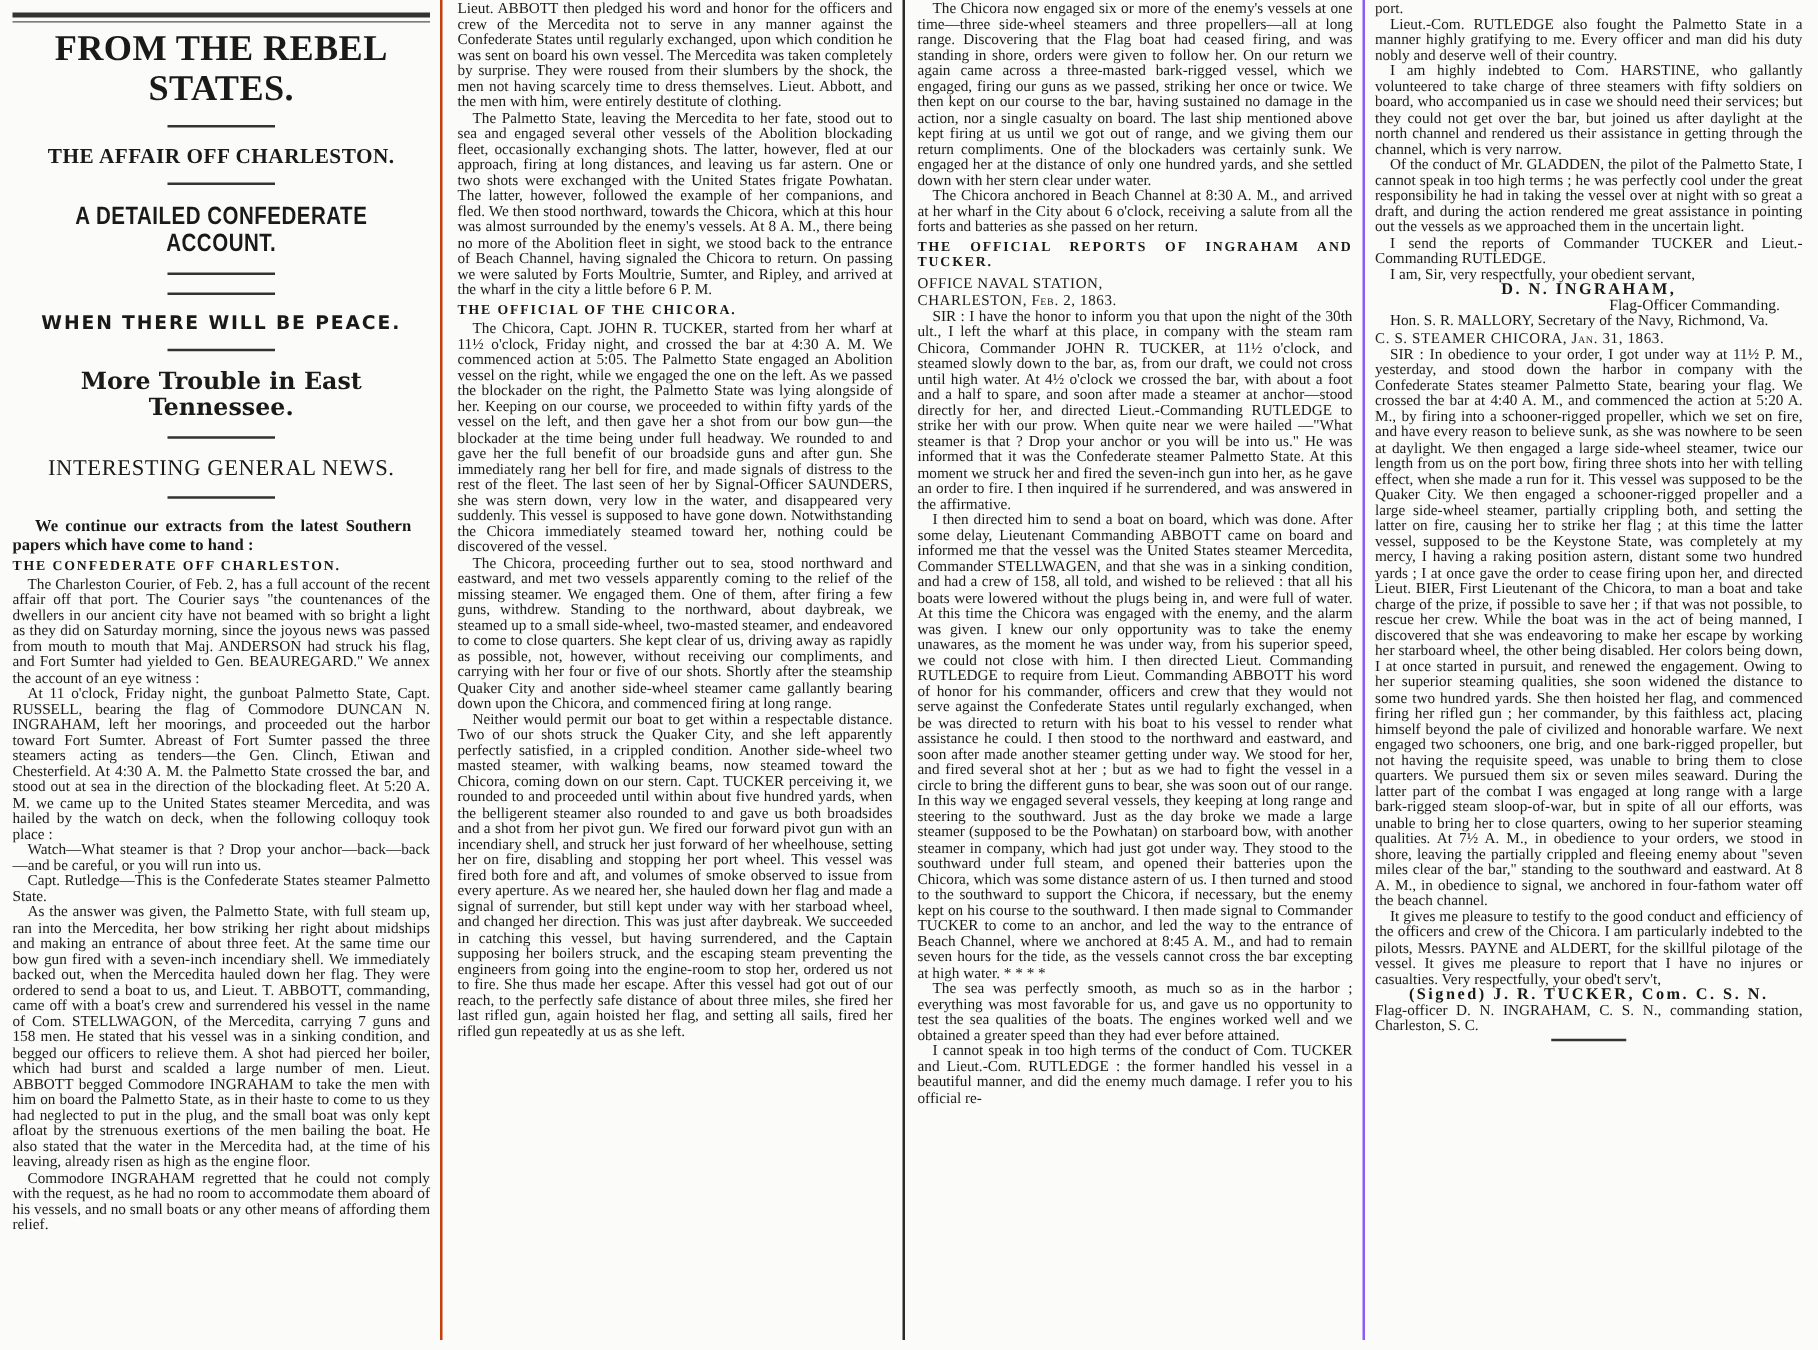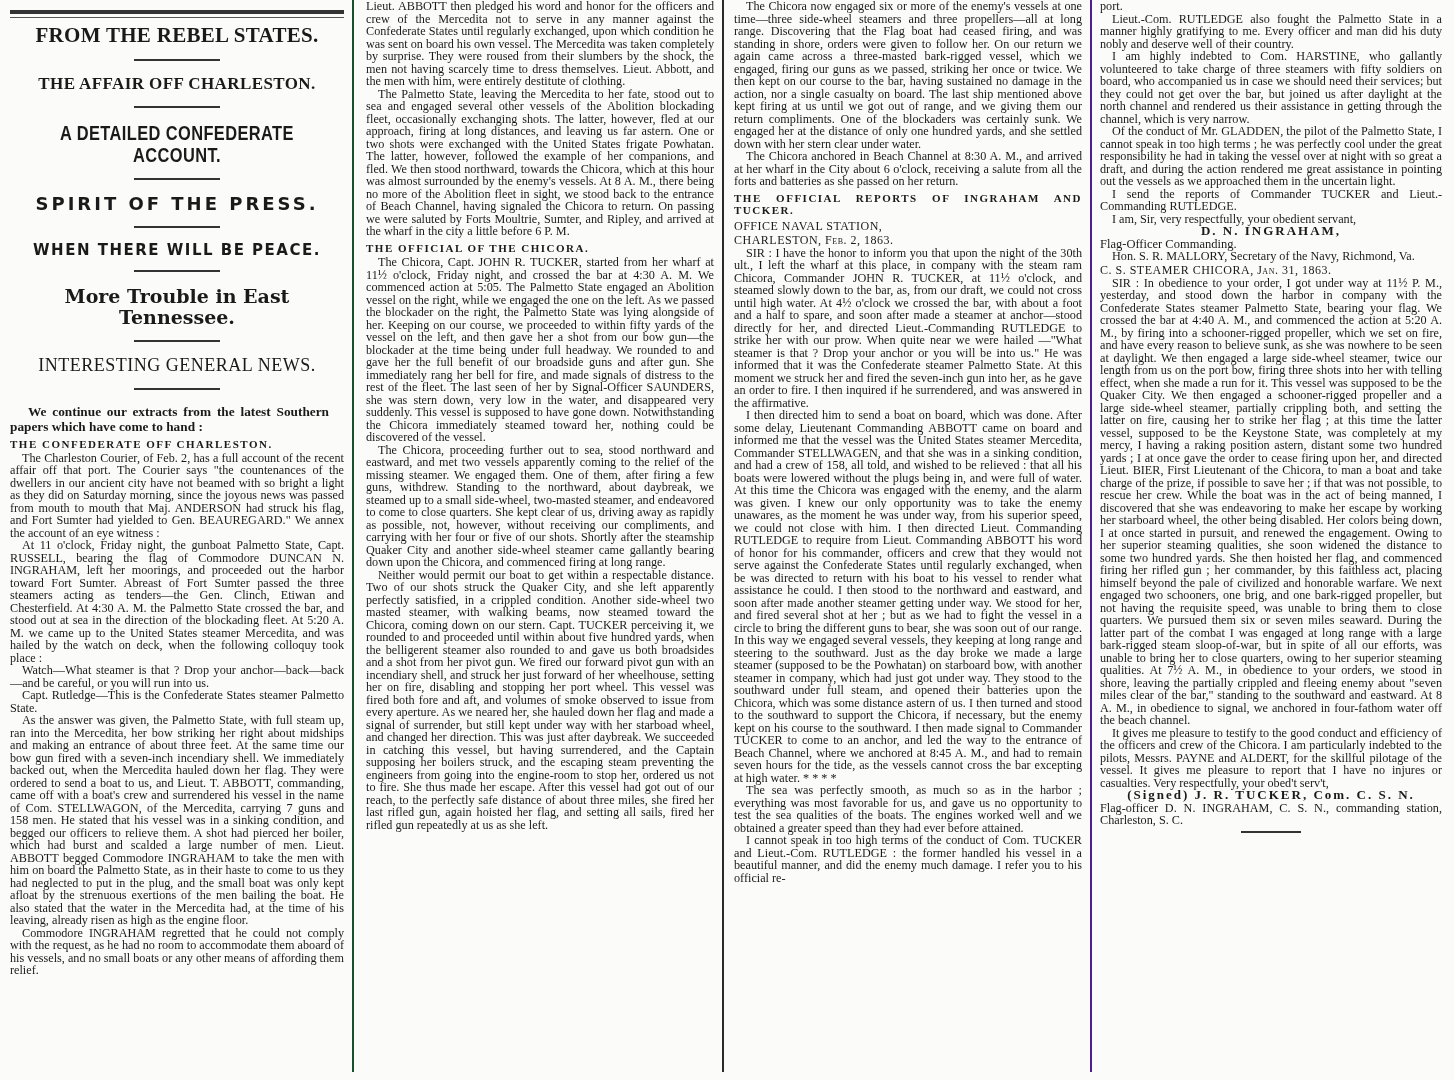--- a/index.html
+++ b/index.html
@@ -1,58 +1,57 @@
 <!DOCTYPE html>
 <html><head>
 <meta charset="utf-8">
 <style>
   html, body { margin: 0; padding: 0; background: #ffffff; }
   body { width: 1454px; height: 1080px; overflow: hidden; position: relative; font-family: "Liberation Serif", "DejaVu Serif", serif; color: #1a1a1a; }
   .page { position: absolute; left: 0; top: 0; width: 1454px; height: 1080px; background: #fbfbfa; }
   .col { position: absolute; top: 0; height: 1080px; box-sizing: border-box; overflow: hidden; }
   .col1 { left: 0; width: 352px; padding: 10px 8px 0 10px; }
-  .col2 { left: 352px; width: 370px; padding: 0 8px 0 12px; border-left: 2px solid #14532d; height: 1072px; }
+  .col2 { left: 352px; width: 370px; padding: 0 8px 0 12px; border-left: 2px solid #c2410c; height: 1072px; }
   .col3 { left: 722px; width: 368px; padding: 0 8px 0 10px; border-left: 2px solid #2a2a2a; height: 1072px; }
-  .col4 { left: 1090px; width: 364px; padding: 0 12px 0 8px; border-left: 2px solid #4c1d95; height: 1072px; }
+  .col4 { left: 1090px; width: 364px; padding: 0 12px 0 8px; border-left: 2px solid #8b5cf6; height: 1072px; }
   .top-rule { height: 4px; background: #333; margin: 0 0 3px 0; }
   .top-rule2 { height: 1px; background: #555; margin: 0 0 6px 0; }
   .hl { text-align: center; font-weight: bold; margin: 0; line-height: 1.1; }
-  .hl1 { font-size: 21px; font-family: "Liberation Serif", serif; letter-spacing: 0.3px; margin-top: 4px; }
+  .hl1 { font-size: 29px; font-family: "Liberation Serif", serif; letter-spacing: 0.3px; margin-top: 4px; }
   .hl2 { font-size: 17px; font-family: Liberation Serif, serif; letter-spacing: 0.4px; }
   .hl3 { font-size: 20px; font-family: "Liberation Sans", sans-serif; font-stretch: condensed; letter-spacing: 0.5px; transform: scaleX(0.82); }
   .hl4 { font-size: 18px; font-family: "DejaVu Sans", sans-serif; letter-spacing: 3px; }
   .hl5 { font-size: 15px; font-family: "DejaVu Sans", sans-serif; letter-spacing: 1.5px; font-weight: 900; }
   .hl6 { font-size: 19px; font-family: "DejaVu Serif", serif; }
   .hl7 { font-size: 18px; font-family: "Liberation Serif", serif; font-weight: normal; letter-spacing: 0.5px; }
   .dash { width: 86px; height: 2px; background: #333; margin: 12px auto 14px auto; }
   .dash.small { width: 60px; margin: 4px auto 0 auto; }
   .body-text { font-size: 12.2px; line-height: 12.5px; text-align: justify; margin: 0; font-family: "Liberation Serif", serif; }
   .body-text p { margin: 0; text-indent: 12px; }
   .body-text p.noindent { text-indent: 0; }
   .intro { font-size: 13.3px; line-height: 15px; font-weight: bold; margin: 0 15px 2px 0; text-indent: 18px; text-align: justify; }
   .subhead { font-size: 11px; letter-spacing: 1.5px; margin: 4px 0 2px 0; font-weight: bold; }
   .dateline { text-align: left; font-size: 12px; line-height: 14px; padding-right: 30px; font-variant: small-caps; letter-spacing: 0.5px; }
   .sig { text-align: center; font-size: 13px; letter-spacing: 2px; font-weight: bold; }
-  .sig-title { text-align: left; padding-right: 18px; font-size: 12.5px; }
+  .sig-title { text-align: right; padding-right: 18px; font-size: 12.5px; }
 </style>
 </head>
 <body>
 
 <div class="page">
 
   <div class="col col1">
     <div class="top-rule"></div>
     <div class="top-rule2"></div>
     <h1 class="hl hl1">FROM THE REBEL STATES.</h1>
     <div class="dash"></div>
     <h2 class="hl hl2">THE AFFAIR OFF CHARLESTON.</h2>
     <div class="dash"></div>
     <h2 class="hl hl3">A DETAILED CONFEDERATE ACCOUNT.</h2>
     <div class="dash"></div>
-    <h2 class="hl hl4">SPIRIT OF THE PRESS.</h2>
     <div class="dash"></div>
     <h2 class="hl hl5">WHEN THERE WILL BE PEACE.</h2>
     <div class="dash"></div>
     <h2 class="hl hl6">More Trouble in East Tennessee.</h2>
     <div class="dash"></div>
     <h2 class="hl hl7">INTERESTING GENERAL NEWS.</h2>
     <div class="dash"></div>
     <p class="intro">We continue our extracts from the latest Southern papers which have come to hand :</p>
     <div class="subhead">THE CONFEDERATE OFF CHARLESTON.</div>
     <div class="body-text">

